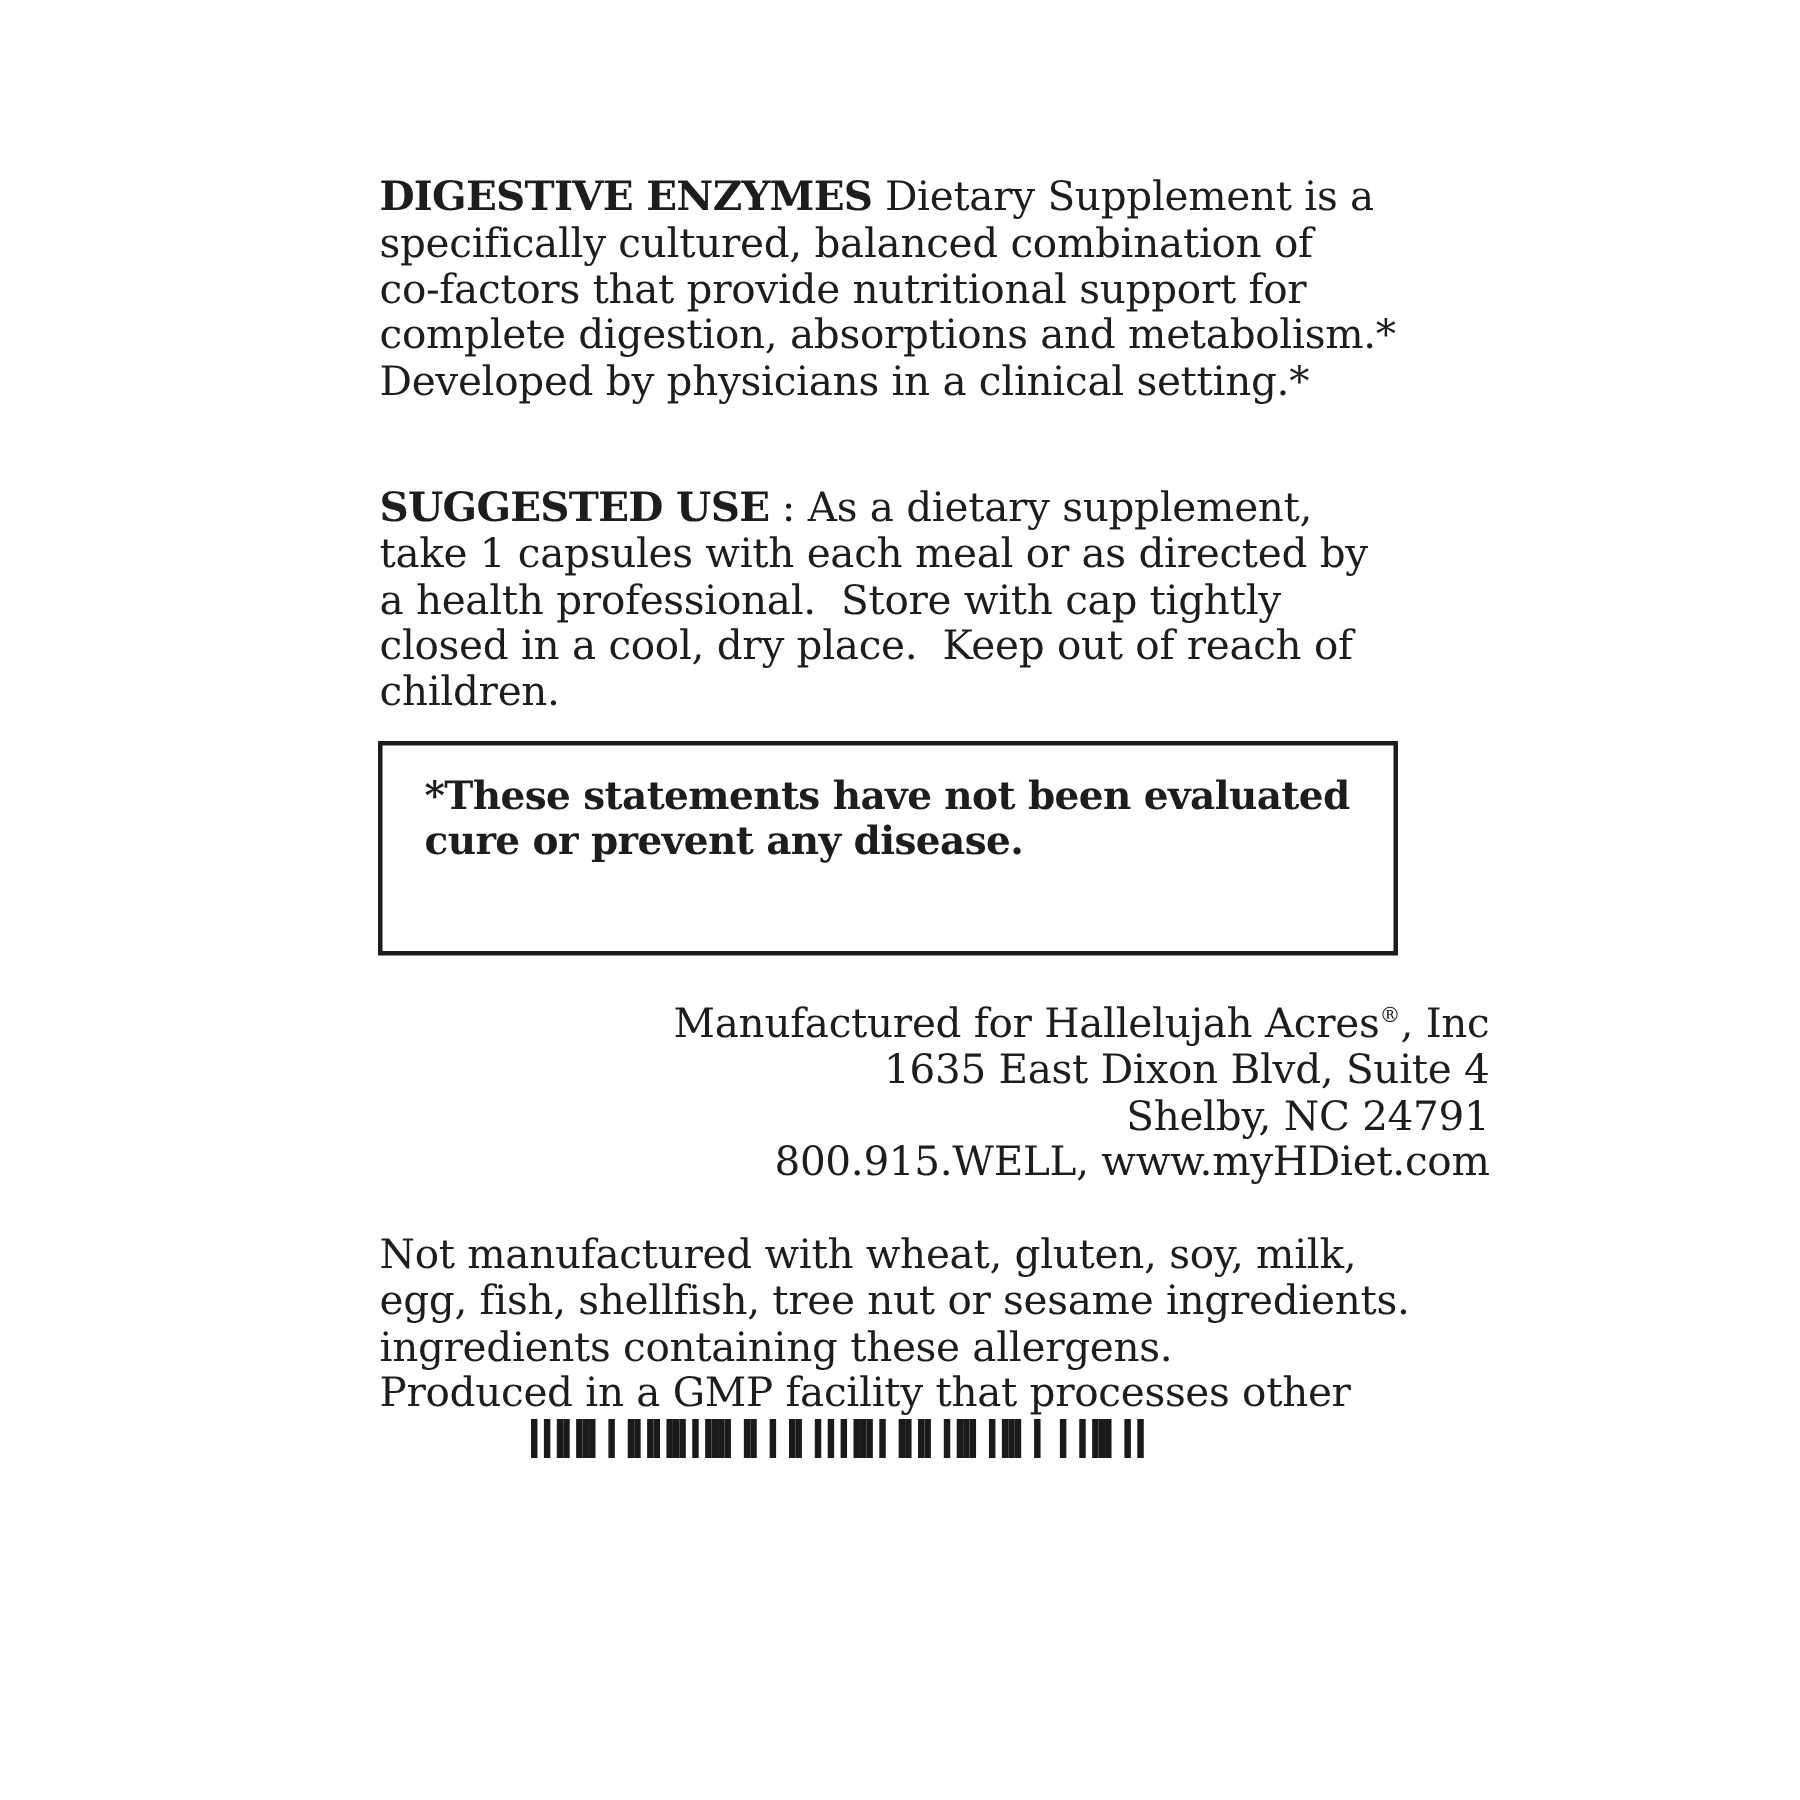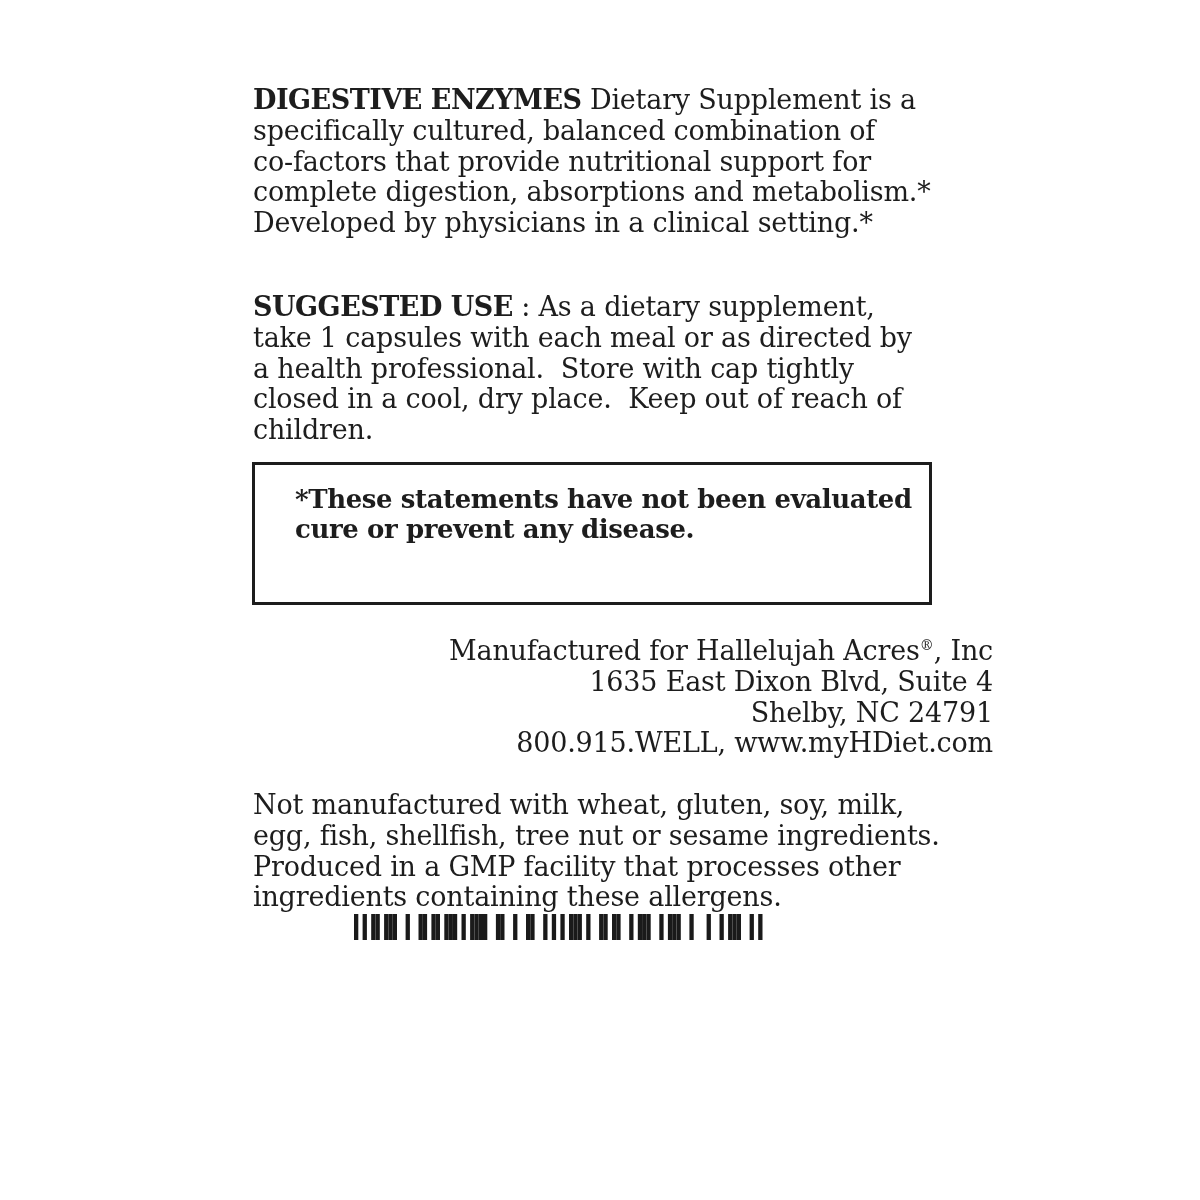--- a/index.html
+++ b/index.html
@@ -7,20 +7,21 @@
     background: #ffffff;
     font-family: "DejaVu Serif", serif;
   }
   .page {
     position: relative;
     width: 1200px;
     height: 940px;
     background: #ffffff;
     color: #1d1d1d;
     overflow: hidden;
+    margin-top: 32px;
   }
   .block {
     position: absolute;
     left: 253px;
     width: 740px;
   }
   .line {
     white-space: pre;
     font-size: 27px;
     line-height: 30.8px;
@@ -29,21 +30,21 @@
   }
   .b { font-weight: bold; letter-spacing: -0.5px; }
   .disclaimer-box {
     position: absolute;
     left: 252px;
     top: 462px;
     width: 680px;
     height: 143px;
     border: 3px solid #1d1d1d;
     box-sizing: border-box;
-    padding: 19px 0 0 40px;
+    padding: 19px 0 0 28px;
   }
   .disclaimer-box .line {
     font-weight: bold;
     font-size: 26px;
     line-height: 30px;
     letter-spacing: -0.4px;
   }
   sup.reg {
     font-size: 14px;
     vertical-align: 10px;
@@ -102,22 +103,22 @@
   <section class="block" style="top:630px;text-align:right;">
     <div class="line"><span>Manufactured for Hallelujah Acres</span><sup class="reg">®</sup><span>, Inc</span></div>
     <div class="line">1635 East Dixon Blvd, Suite 4</div>
     <div class="line">Shelby, NC 24791</div>
     <div class="line">800.915.WELL, www.myHDiet.com</div>
   </section>
 
   <section class="block" style="top:790px;">
     <div class="line">Not manufactured with wheat, gluten, soy, milk,</div>
     <div class="line">egg, fish, shellfish, tree nut or sesame ingredients.</div>
+    <div class="line">ingredients containing these allergens.</div>
     <div class="line">Produced in a GMP facility that processes other</div>
-    <div class="line">ingredients containing these allergens.</div>
   </section>
 
   <svg id="barcode-svg" class="barcode-svg" width="409" height="190">
       <rect x="0.00" y="0" width="4.30" height="190" fill="#1a1a1a"></rect>
       <rect x="8.60" y="0" width="4.30" height="190" fill="#1a1a1a"></rect>
       <rect x="17.20" y="0" width="4.30" height="190" fill="#1a1a1a"></rect>
       <rect x="21.50" y="0" width="4.30" height="190" fill="#1a1a1a"></rect>
       <rect x="30.10" y="0" width="4.30" height="190" fill="#1a1a1a"></rect>
       <rect x="34.40" y="0" width="4.30" height="190" fill="#1a1a1a"></rect>
       <rect x="38.70" y="0" width="4.30" height="190" fill="#1a1a1a"></rect>

